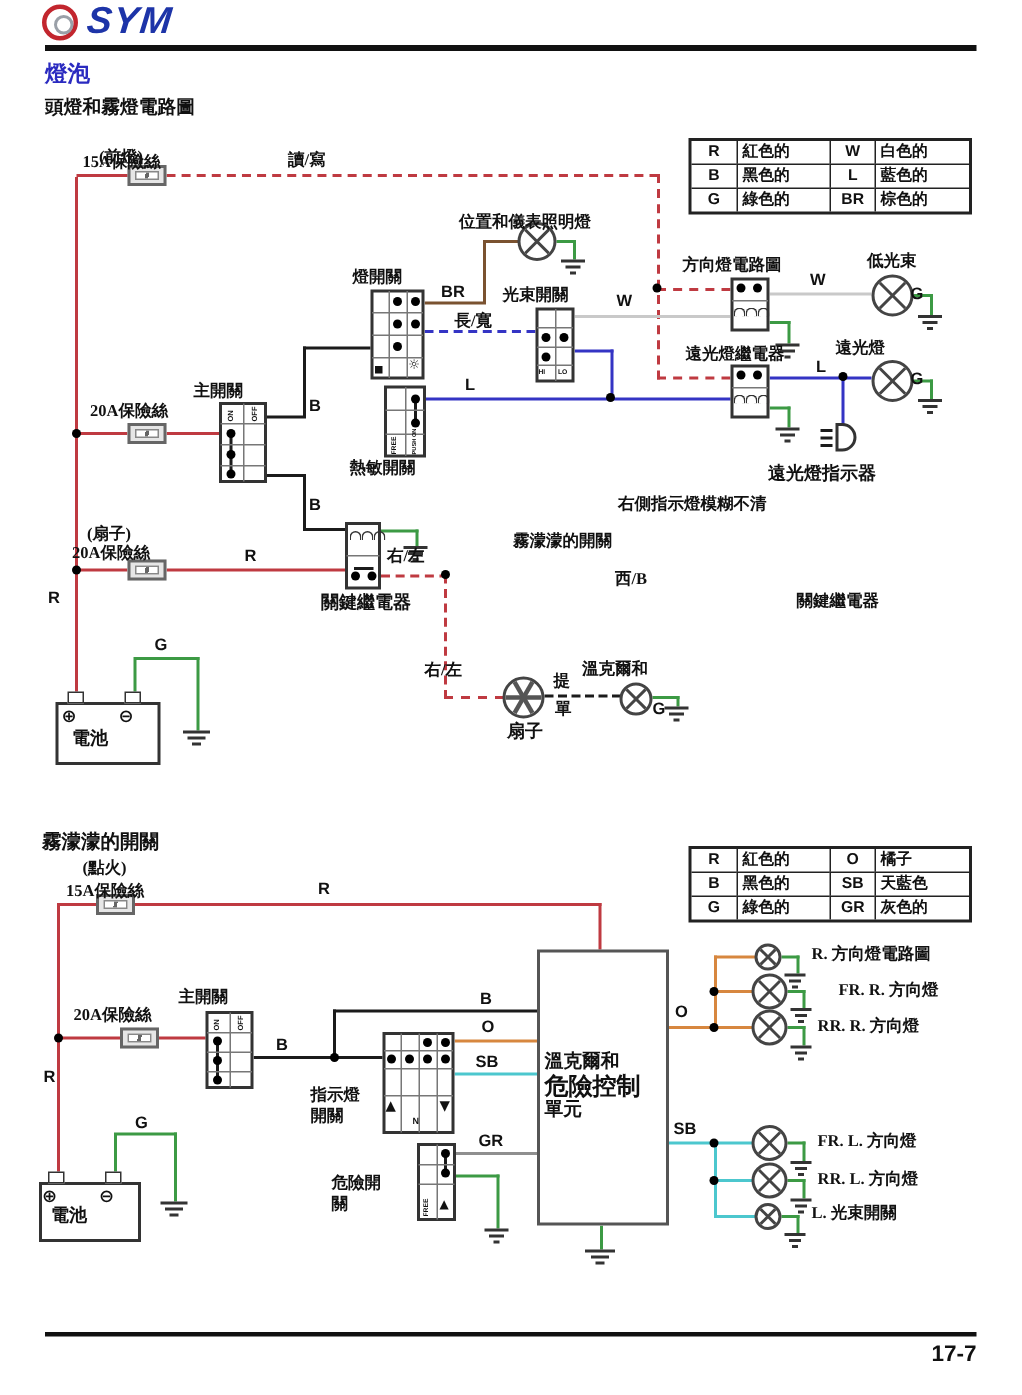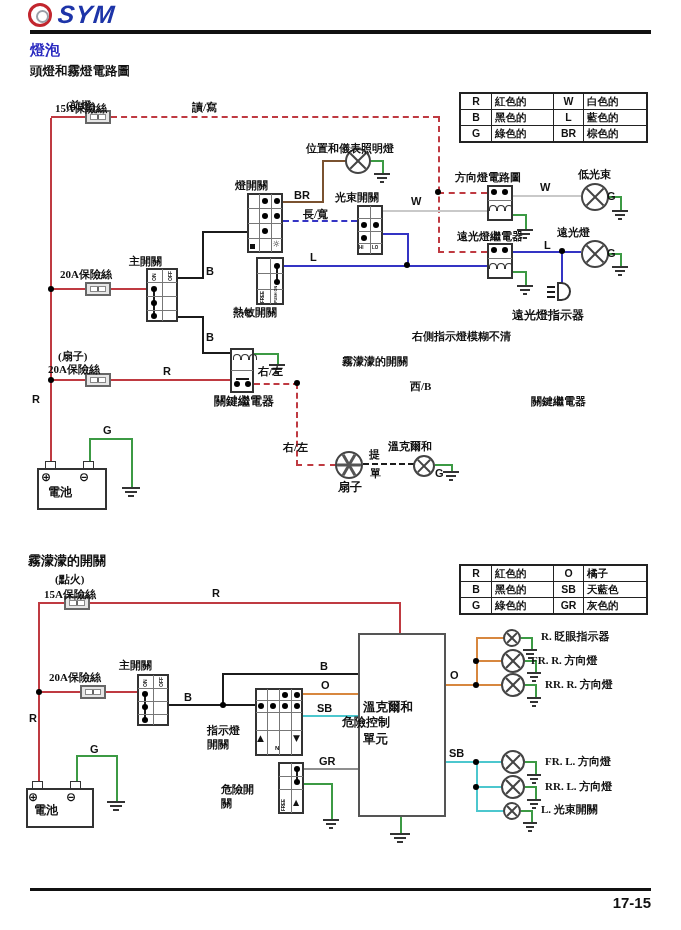--- a/index.html
+++ b/index.html
@@ -175,21 +175,21 @@
   <span class="sym" style="left:257px;top:733px;font-size:9px">▲</span>
   <span class="sym" style="left:293px;top:733px;font-size:9px">▼</span>
   <span class="tt" style="left:275px;top:745px;font-size:6px">N</span>
 
   <div class="box" style="left:278px;top:762px;width:26px;height:52px"></div>
   <span class="vt" style="left:281px;top:811px;font-size:4.5px">FREE</span>
   <span class="sym" style="left:293px;top:798px;font-size:8px">▲</span>
 
   <div class="box" style="left:358px;top:633px;width:88px;height:184px;border-color:#555"></div>
   <b class="lbl" style="left:363px;top:700px;font-size:12.5px">溫克爾和</b>
-  <b class="lbl" style="left:342px;top:716px;font-size:12px">危險控制</b>
+  <b class="lbl" style="left:363px;top:716px;font-size:16px">危險控制</b>
   <b class="lbl" style="left:363px;top:732px;font-size:12.5px">單元</b>
 
   <div class="lamp" style="left:503px;top:629px;width:18px;height:18px"></div>
   <div class="lamp" style="left:501px;top:649px;width:24px;height:24px"></div>
   <div class="lamp" style="left:501px;top:673px;width:24px;height:24px"></div>
   <div class="lamp" style="left:501px;top:750px;width:24px;height:24px"></div>
   <div class="lamp" style="left:501px;top:775px;width:24px;height:24px"></div>
   <div class="lamp" style="left:503px;top:802px;width:18px;height:18px"></div>
 
   <div class="box" style="left:26px;top:788px;width:68px;height:40px"></div>
@@ -208,31 +208,31 @@
   <b class="lbl code" style="left:320px;top:660px">B</b>
   <b class="lbl code" style="left:321px;top:679px">O</b>
   <b class="lbl code" style="left:317px;top:702px">SB</b>
   <b class="lbl" style="left:207px;top:724px">指示燈</b>
   <b class="lbl" style="left:207px;top:738px">開關</b>
   <b class="lbl code" style="left:319px;top:755px">GR</b>
   <b class="lbl" style="left:221px;top:783px">危險開</b>
   <b class="lbl" style="left:221px;top:797px">關</b>
   <b class="lbl code" style="left:450px;top:669px">O</b>
   <b class="lbl code" style="left:449px;top:747px">SB</b>
-  <b class="lbl" style="left:541px;top:630px">R. 眨眼指示器</b>
-  <b class="lbl" style="left:531px;top:654px">FR. R. 方向燈</b>
+  <b class="lbl" style="left:541px;top:630px">R. 方向燈電路圖</b>
+  <b class="lbl" style="left:559px;top:654px">FR. R. 方向燈</b>
   <b class="lbl" style="left:545px;top:678px">RR. R. 方向燈</b>
   <b class="lbl" style="left:545px;top:755px">FR. L. 方向燈</b>
   <b class="lbl" style="left:545px;top:780px">RR. L. 方向燈</b>
   <b class="lbl" style="left:541px;top:803px">L. 光束開關</b>
   <b class="lbl code" style="left:29px;top:712px">R</b>
   <b class="lbl code" style="left:90px;top:743px">G</b>
 
   <div style="position:absolute;left:30px;top:888px;width:621px;height:3px;background:#111;z-index:5"></div>
-  <b class="lbl" style="left:555px;top:894px;width:96px;text-align:right;font-size:15px;font-family:'Liberation Sans',sans-serif">17-15</b>
+  <b class="lbl" style="left:555px;top:894px;width:96px;text-align:right;font-size:15px;font-family:'Liberation Sans',sans-serif">17-7</b>
 
 <div style="position: absolute; left: 50px; top: 118px; z-index: 1; height: 344px; width: 2px; background: rgb(191, 58, 65);"></div>
     <div style="position: absolute; left: 51px; top: 116px; z-index: 1; width: 35px; height: 2px; background: rgb(191, 58, 65);"></div>
     <div style="position: absolute; left: 111px; top: 116px; z-index: 1; width: 328px; height: 0px; border-top: 2px dashed rgb(191, 58, 65);"></div>
     <div style="position: absolute; left: 438px; top: 116px; z-index: 1; height: 137px; width: 0px; border-left: 2px dashed rgb(191, 58, 65);"></div>
     <div style="position: absolute; left: 438px; top: 192px; z-index: 1; width: 49px; height: 0px; border-top: 2px dashed rgb(191, 58, 65);"></div>
     <div style="position: absolute; left: 438px; top: 251px; z-index: 1; width: 49px; height: 0px; border-top: 2px dashed rgb(191, 58, 65);"></div>
     <div style="position: absolute; left: 51px; top: 288px; z-index: 1; width: 34px; height: 2px; background: rgb(191, 58, 65);"></div>
     <div style="position: absolute; left: 111px; top: 288px; z-index: 1; width: 36px; height: 2px; background: rgb(191, 58, 65);"></div>
     <div style="position: absolute; left: 51px; top: 379px; z-index: 1; width: 34px; height: 2px; background: rgb(191, 58, 65);"></div>

